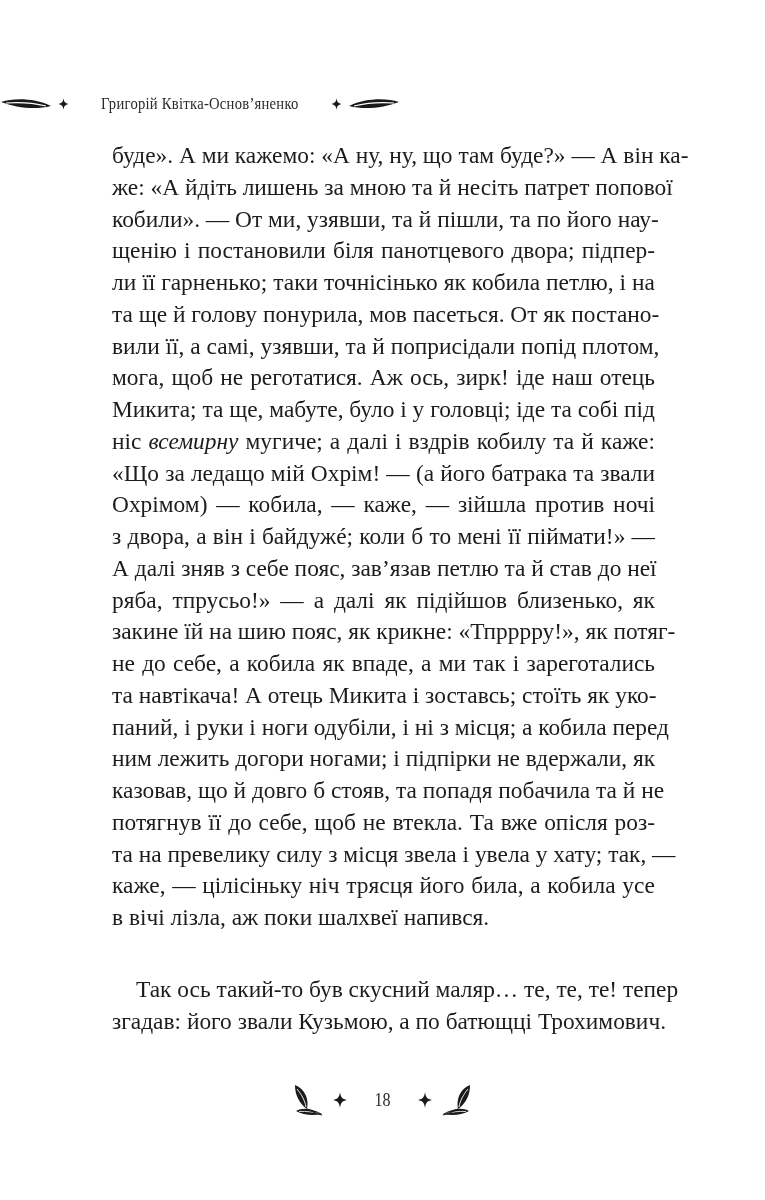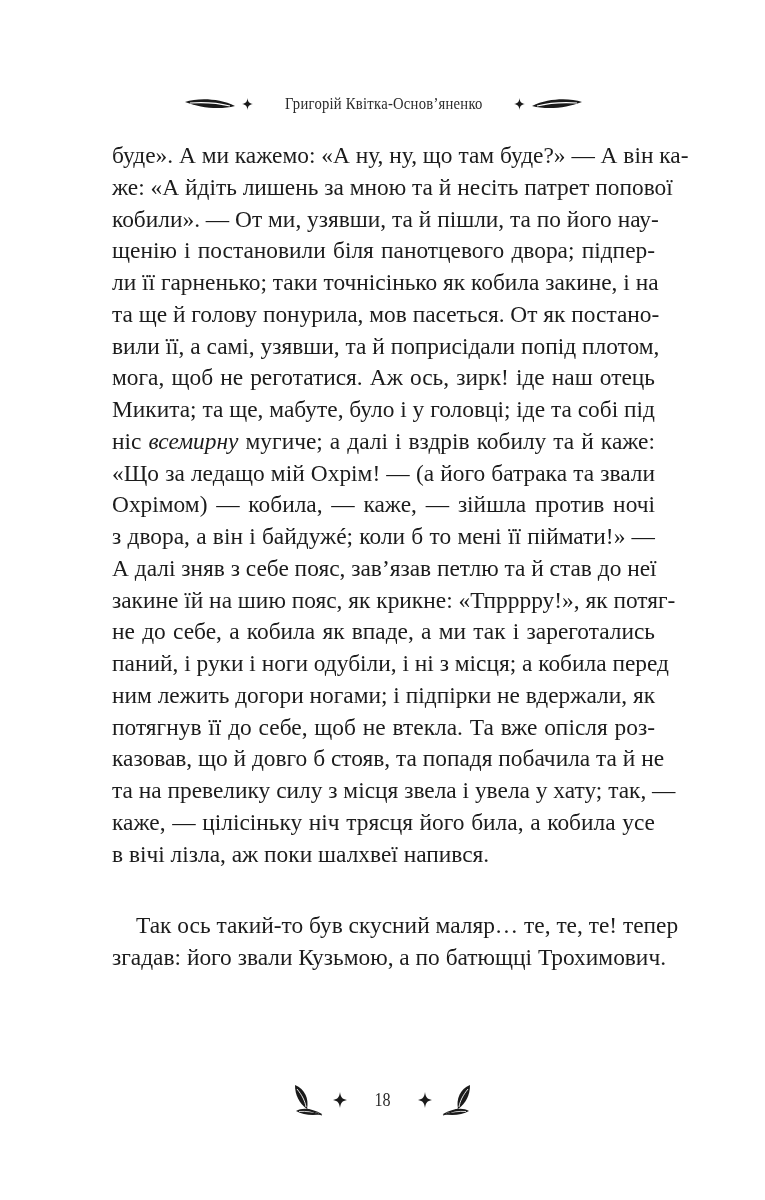--- a/index.html
+++ b/index.html
@@ -22,23 +22,21 @@
   }
   
   .running-header {
     position: absolute;
     top: 90px;
     left: 0;
     width: 703px;
     height: 28px;
     display: flex;
     align-items: center;
-    justify-content: center;
     gap: 0;
-    padding-left: 32px;
   }
   .running-header .author {
     font-family: "Liberation Serif", "DejaVu Serif", serif;
     font-size: 17px;
     letter-spacing: 0.3px;
     color: #2a2a2a;
     margin: 0 16px;
     transform: scaleX(0.86);
     white-space: nowrap;
   }
@@ -125,36 +123,38 @@
         <path d="M46 6 C32 5, 18 6, 6 9" stroke="#ffffff" stroke-width="1.1" fill="none"></path>
       </svg>
     </span>
   </div>
 
   <div class="text-block">
     <span class="line">буде». А ми кажемо: «А ну, ну, що там буде?» — А він ка-</span>
     <span class="line">же: «А йдіть лишень за мною та й несіть патрет попової</span>
     <span class="line">кобили». — От ми, узявши, та й пішли, та по його нау-</span>
     <span class="line">щенію і постановили біля панотцевого двора; підпер-</span>
-    <span class="line">ли її гарненько; таки точнісінько як кобила закине, і на</span>
+    <span class="line">ли її гарненько; таки точнісінько як кобила петлю, і на</span>
     <span class="line">та ще й голову понурила, мов пасеться. От як постано-</span>
     <span class="line">вили її, а самі, узявши, та й поприсідали попід плотом,</span>
     <span class="line">мога, щоб не реготатися. Аж ось, зирк! іде наш отець</span>
     <span class="line">Микита; та ще, мабуте, було і у головці; іде та собі під</span>
     <span class="line"><span>ніс </span><em>всемирну</em><span> мугиче; а далі і вздрів кобилу та й каже:</span></span>
     <span class="line">«Що за ледащо мій Охрім! — (а його батрака та звали</span>
     <span class="line">Охрімом) — кобила, — каже, — зійшла против ночі</span>
     <span class="line">з двора, а він і байдужé; коли б то мені її піймати!» —</span>
     <span class="line">А далі зняв з себе пояс, зав’язав петлю та й став до неї</span>
+    <span class="line">ряба, тпрусьо!» — а далі як підійшов близенько, як</span>
     <span class="line">закине їй на шию пояс, як крикне: «Тпрррру!», як потяг-</span>
     <span class="line">не до себе, а кобила як впаде, а ми так і зареготались</span>
+    <span class="line">та навтікача! А отець Микита і зоставсь; стоїть як уко-</span>
     <span class="line">паний, і руки і ноги одубіли, і ні з місця; а кобила перед</span>
     <span class="line">ним лежить догори ногами; і підпірки не вдержали, як</span>
+    <span class="line">казовав, що й довго б стояв, та попадя побачила та й не</span>
     <span class="line">потягнув її до себе, щоб не втекла. Та вже опісля роз-</span>
-    <span class="line">казовав, що й довго б стояв, та попадя побачила та й не</span>
     <span class="line">та на превелику силу з місця звела і увела у хату; так, —</span>
     <span class="line">каже, — цілісіньку ніч трясця його била, а кобила усе</span>
     <span class="line last">в вічі лізла, аж поки шалхвеї напився.</span>
     <span class="line indent">Так ось такий-то був скусний маляр… те, те, те! тепер</span>
     <span class="line">згадав: його звали Кузьмою, а по батющці Трохимович.</span>
   </div>
 
   <div class="folio">
     <span class="orn">
       <svg width="30" height="34" viewBox="0 0 30 34">

